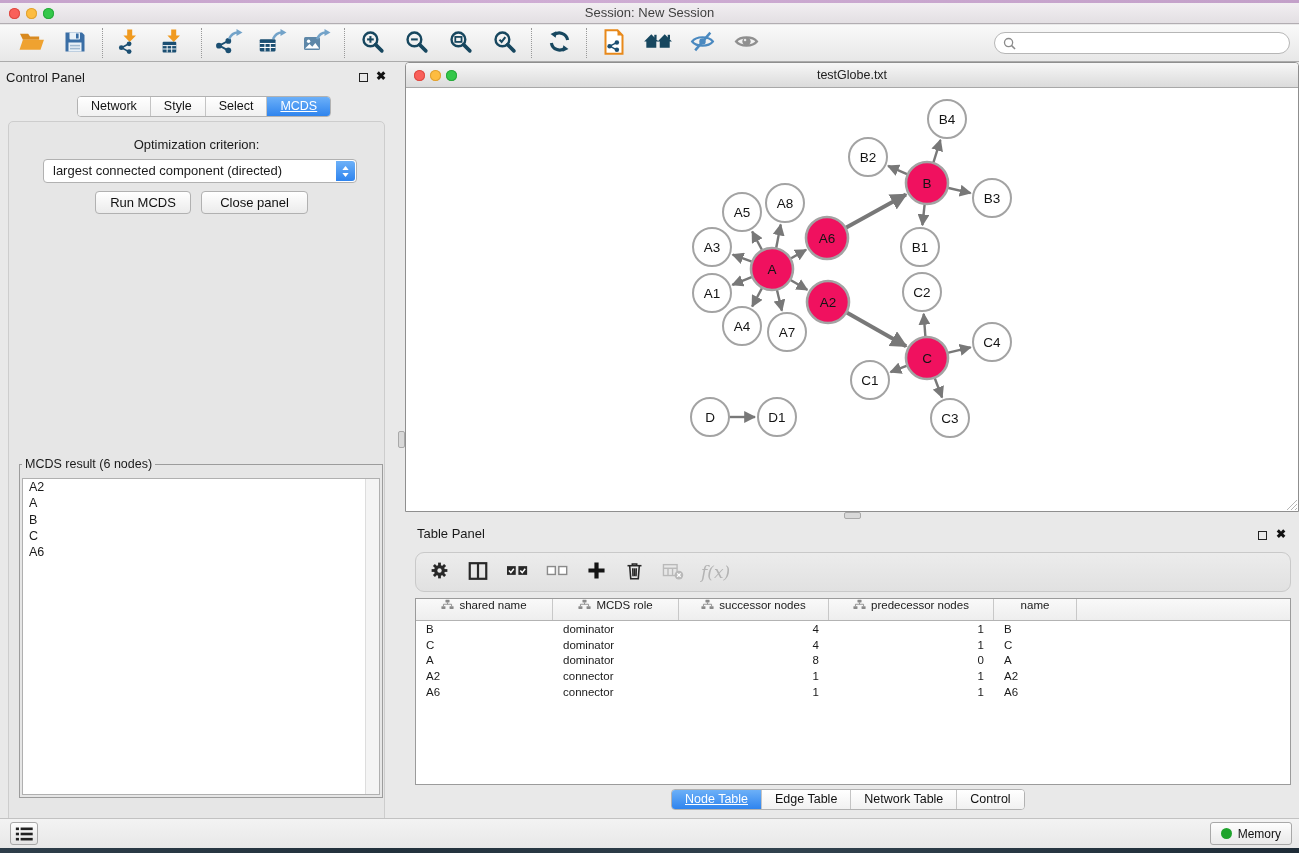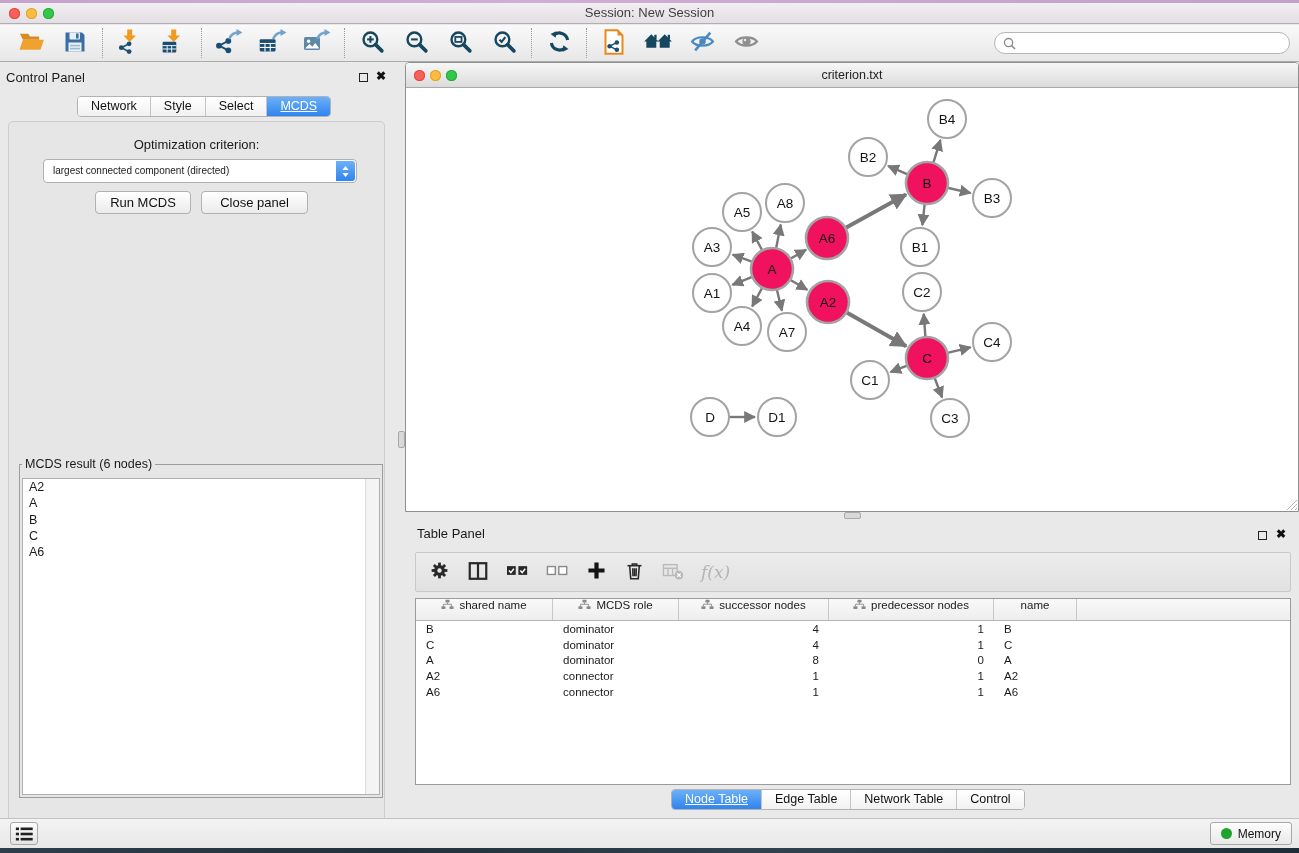--- a/index.html
+++ b/index.html
@@ -41,21 +41,21 @@
   .seg-tab{padding:0 13px;font-size:12.5px;line-height:19px;color:#111;
     border-left:1px solid #c4c4c4;background:linear-gradient(#ffffff,#f1f1f1);}
   .seg-tab:first-child{border-left:none;}
   .seg-tab.active{background:linear-gradient(#6cb0f8,#2f84ee);color:#fff;text-decoration:underline;}
   .cp-tabs{position:absolute;left:77px;top:34px;}
   .cp-content{position:absolute;left:8px;width:377px;top:59px;height:702px;
     background:#e6e6e6;border:1px solid #cdcdcd;border-radius:5px;}
   .opt-label{position:absolute;left:0;right:0;top:15px;text-align:center;font-size:13px;}
   .select{position:absolute;left:34px;top:37px;width:314px;height:24px;background:#fff;
     border:1px solid #b1b1b1;border-radius:4px;}
-  .select .val{display:block;line-height:22px;padding-left:9px;font-size:10px;white-space:nowrap;overflow:hidden;}
+  .select .val{display:block;line-height:22px;padding-left:9px;font-size:13px;white-space:nowrap;overflow:hidden;}
   .select .chev{position:absolute;right:1px;top:1px;bottom:1px;width:19px;
     background:linear-gradient(#6db1f8,#2f84ee);border-radius:0 3px 3px 0;
     display:flex;align-items:center;justify-content:center;}
   .push-btn{position:absolute;height:23px;background:linear-gradient(#ffffff,#ebebeb);
     border:1px solid #b1b1b1;border-radius:4px;font-size:13px;color:#111;}
   .btn-run{left:86px;top:69px;width:96px;}
   .btn-close{left:192px;top:69px;width:107px;}
   .mcds-fieldset{position:absolute;left:10px;top:335px;width:364px;height:341px;
     border:1px solid #9c9c9c;margin:0;padding:0;}
   .mcds-fieldset legend{font-size:12.5px;padding:0 3px;margin-left:2px;}
@@ -77,21 +77,21 @@
   .nw-titlebar .tl.red{left:8px;} .nw-titlebar .tl.yellow{left:24px;} .nw-titlebar .tl.green{left:40px;}
   .nw-title{text-align:center;font-size:12.5px;line-height:24px;color:#222;}
   .nw-canvas{position:absolute;left:0;top:25px;right:0;bottom:0;overflow:hidden;background:#fff;}
   .grip{position:absolute;right:0;bottom:0;}
 
   
   .table-panel{position:absolute;left:405px;top:520px;width:894px;height:298px;}
   .tp-title{position:absolute;left:12px;top:6px;font-size:13px;}
   .tp-float{left:853px;} .tp-close{left:871px;}
   .tp-toolbar{position:absolute;left:10px;top:32px;width:876px;height:40px;
-    background:linear-gradient(#ececec,#e1e1e1);border:1px solid #c9c9c9;border-radius:2px;
+    background:linear-gradient(#ececec,#e1e1e1);border:1px solid #c9c9c9;border-radius:9px;
     display:flex;align-items:center;gap:17px;padding-left:13px;}
   .tt-btn{background:none;border:none;padding:0;display:flex;align-items:center;}
   .fx{font-family:"DejaVu Serif",serif;font-style:italic;font-size:17px;color:#b3b3b3;}
   .node-table{position:absolute;left:10px;top:78px;width:876px;height:187px;
     background:#fff;border:1px solid #9b9b9b;overflow:hidden;}
   .thead{display:flex;height:22px;background:linear-gradient(#f9f9f9,#eeeeee);border-bottom:1px solid #b3b3b3;}
   .th{display:flex;justify-content:center;gap:5px;font-size:11.5px;
     border-right:1px solid #c8c8c8;height:100%;}
   .th:last-child{border-right:none;}
   .trow{display:flex;height:15.8px;align-items:center;}
@@ -342,21 +342,21 @@
   </div>
 
   <div class="vhandle"></div>
   <div class="hhandle"></div>
 
   <div class="network-window">
     <div class="nw-titlebar">
       <button class="tl red"></button>
       <button class="tl yellow"></button>
       <button class="tl green"></button>
-      <div class="nw-title">criterion.txt</div>
+      <div class="nw-title">testGlobe.txt</div>
     </div>
     <div class="nw-canvas">
       <svg id="graph-svg" width="891" height="423">
           <defs>
             <marker id="arr" viewBox="0 0 10 10" refX="9" refY="5" markerWidth="12" markerHeight="12" orient="auto" markerUnits="userSpaceOnUse">
               <path d="M0 0 L10 5 L0 10 z" fill="#787878"></path>
             </marker>
             <marker id="arrBig" viewBox="0 0 10 10" refX="9" refY="5" markerWidth="17" markerHeight="17" orient="auto" markerUnits="userSpaceOnUse">
               <path d="M0 0 L10 5 L0 10 z" fill="#787878"></path>
             </marker>

